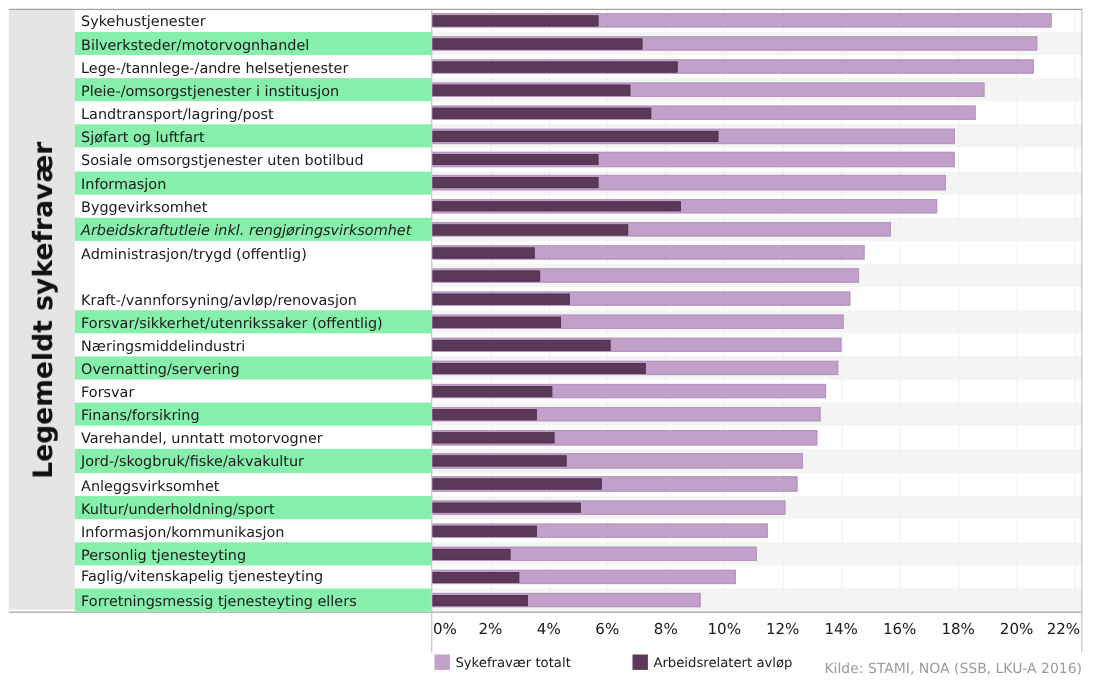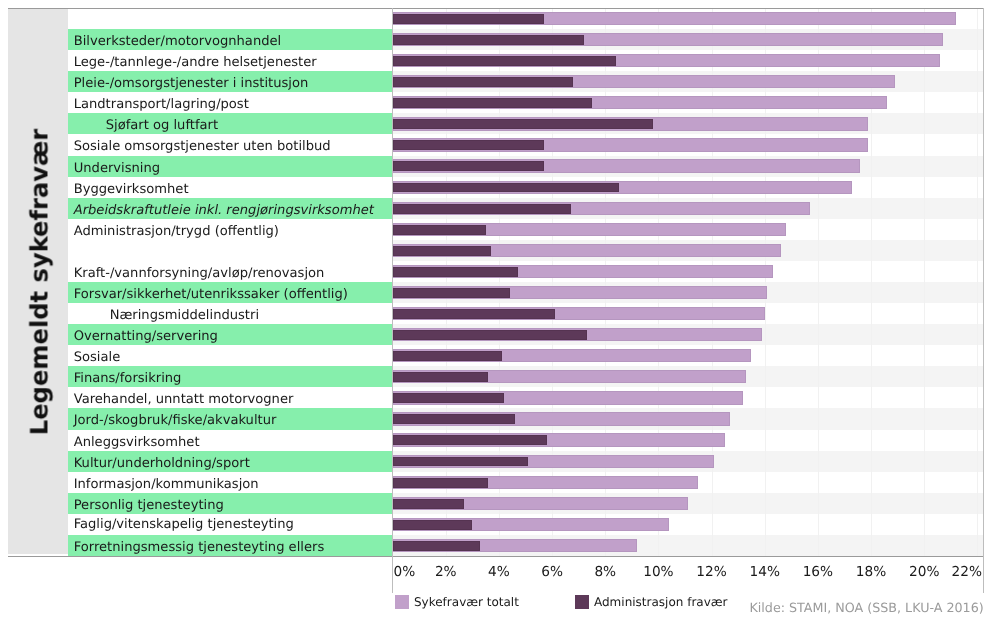--- a/index.html
+++ b/index.html
@@ -58,64 +58,67 @@
 <body>
 
 <div id="root">
 
   <div id="ylab-panel"></div>
   <div id="ylab-text">
       <span>Legemeldt sykefravær</span>
     </div>
 
   <div id="catcol">
+      <div class="catrow" style="top: 0px; height: 21.0769px;">
+        <span>Sykehustjenester</span>
+      </div>
       <div class="catrow alt" style="top: 21.0769px; height: 21.0769px;">
         <span>Bilverksteder/motorvognhandel</span>
       </div>
       <div class="catrow" style="top: 42.1538px; height: 21.0769px;">
         <span>Lege-/tannlege-/andre helsetjenester</span>
       </div>
       <div class="catrow alt" style="top: 63.2308px; height: 21.0769px;">
         <span>Pleie-/omsorgstjenester i institusjon</span>
       </div>
       <div class="catrow" style="top: 84.3077px; height: 21.0769px;">
         <span>Landtransport/lagring/post</span>
       </div>
-      <div class="catrow alt" style="top: 105.385px; height: 21.0769px; padding-left: 32px;">
+      <div class="catrow alt" style="top: 105.385px; height: 21.0769px;">
         <span>Sjøfart og luftfart</span>
       </div>
       <div class="catrow" style="top: 126.462px; height: 21.0769px;">
         <span>Sosiale omsorgstjenester uten botilbud</span>
       </div>
       <div class="catrow alt" style="top: 147.538px; height: 21.0769px;">
-        <span>Undervisning</span>
+        <span>Informasjon</span>
       </div>
       <div class="catrow" style="top: 168.615px; height: 21.0769px;">
         <span>Byggevirksomhet</span>
       </div>
       <div class="catrow alt" style="top: 189.692px; height: 21.0769px; font-style: italic;">
         <span>Arbeidskraftutleie inkl. rengjøringsvirksomhet</span>
       </div>
       <div class="catrow" style="top: 210.769px; height: 21.0769px; align-items: center;">
         <span>Administrasjon/trygd (offentlig)</span>
       </div>
       <div class="catrow" style="top: 252.923px; height: 21.0769px;">
         <span>Kraft-/vannforsyning/avløp/renovasjon</span>
       </div>
       <div class="catrow alt" style="top: 274px; height: 21.0769px;">
         <span>Forsvar/sikkerhet/utenrikssaker (offentlig)</span>
       </div>
-      <div class="catrow" style="top: 295.077px; height: 21.0769px; padding-left: 36px;">
+      <div class="catrow" style="top: 295.077px; height: 21.0769px;">
         <span>Næringsmiddelindustri</span>
       </div>
       <div class="catrow alt" style="top: 316.154px; height: 21.0769px;">
         <span>Overnatting/servering</span>
       </div>
       <div class="catrow" style="top: 337.231px; height: 21.0769px;">
-        <span>Sosiale</span>
+        <span>Forsvar</span>
       </div>
       <div class="catrow alt" style="top: 358.308px; height: 21.0769px;">
         <span>Finans/forsikring</span>
       </div>
       <div class="catrow" style="top: 379.385px; height: 21.0769px;">
         <span>Varehandel, unntatt motorvogner</span>
       </div>
       <div class="catrow alt" style="top: 400.462px; height: 21.0769px;">
         <span>Jord-/skogbruk/fiske/akvakultur</span>
       </div>
@@ -250,18 +253,18 @@
       <div class="tick" style="left: 516.981px;">20%</div>
       <div class="tick" style="left: 559.562px;">22%</div>
     </div>
   <div id="legend">
       <div class="lg" style="left: 3px;">
         <span class="sw" style="background: rgb(193, 160, 202);"></span>
         <span class="lglabel">Sykefravær totalt</span>
       </div>
       <div class="lg" style="left: 183px;">
         <span class="sw" style="background: rgb(93, 57, 89);"></span>
-        <span class="lglabel">Administrasjon fravær</span>
+        <span class="lglabel">Arbeidsrelatert avløp</span>
       </div>
     </div>
 
   <div id="source">Kilde: STAMI, NOA (SSB, LKU-A 2016)</div>
 </div>
 
 </body></html>

